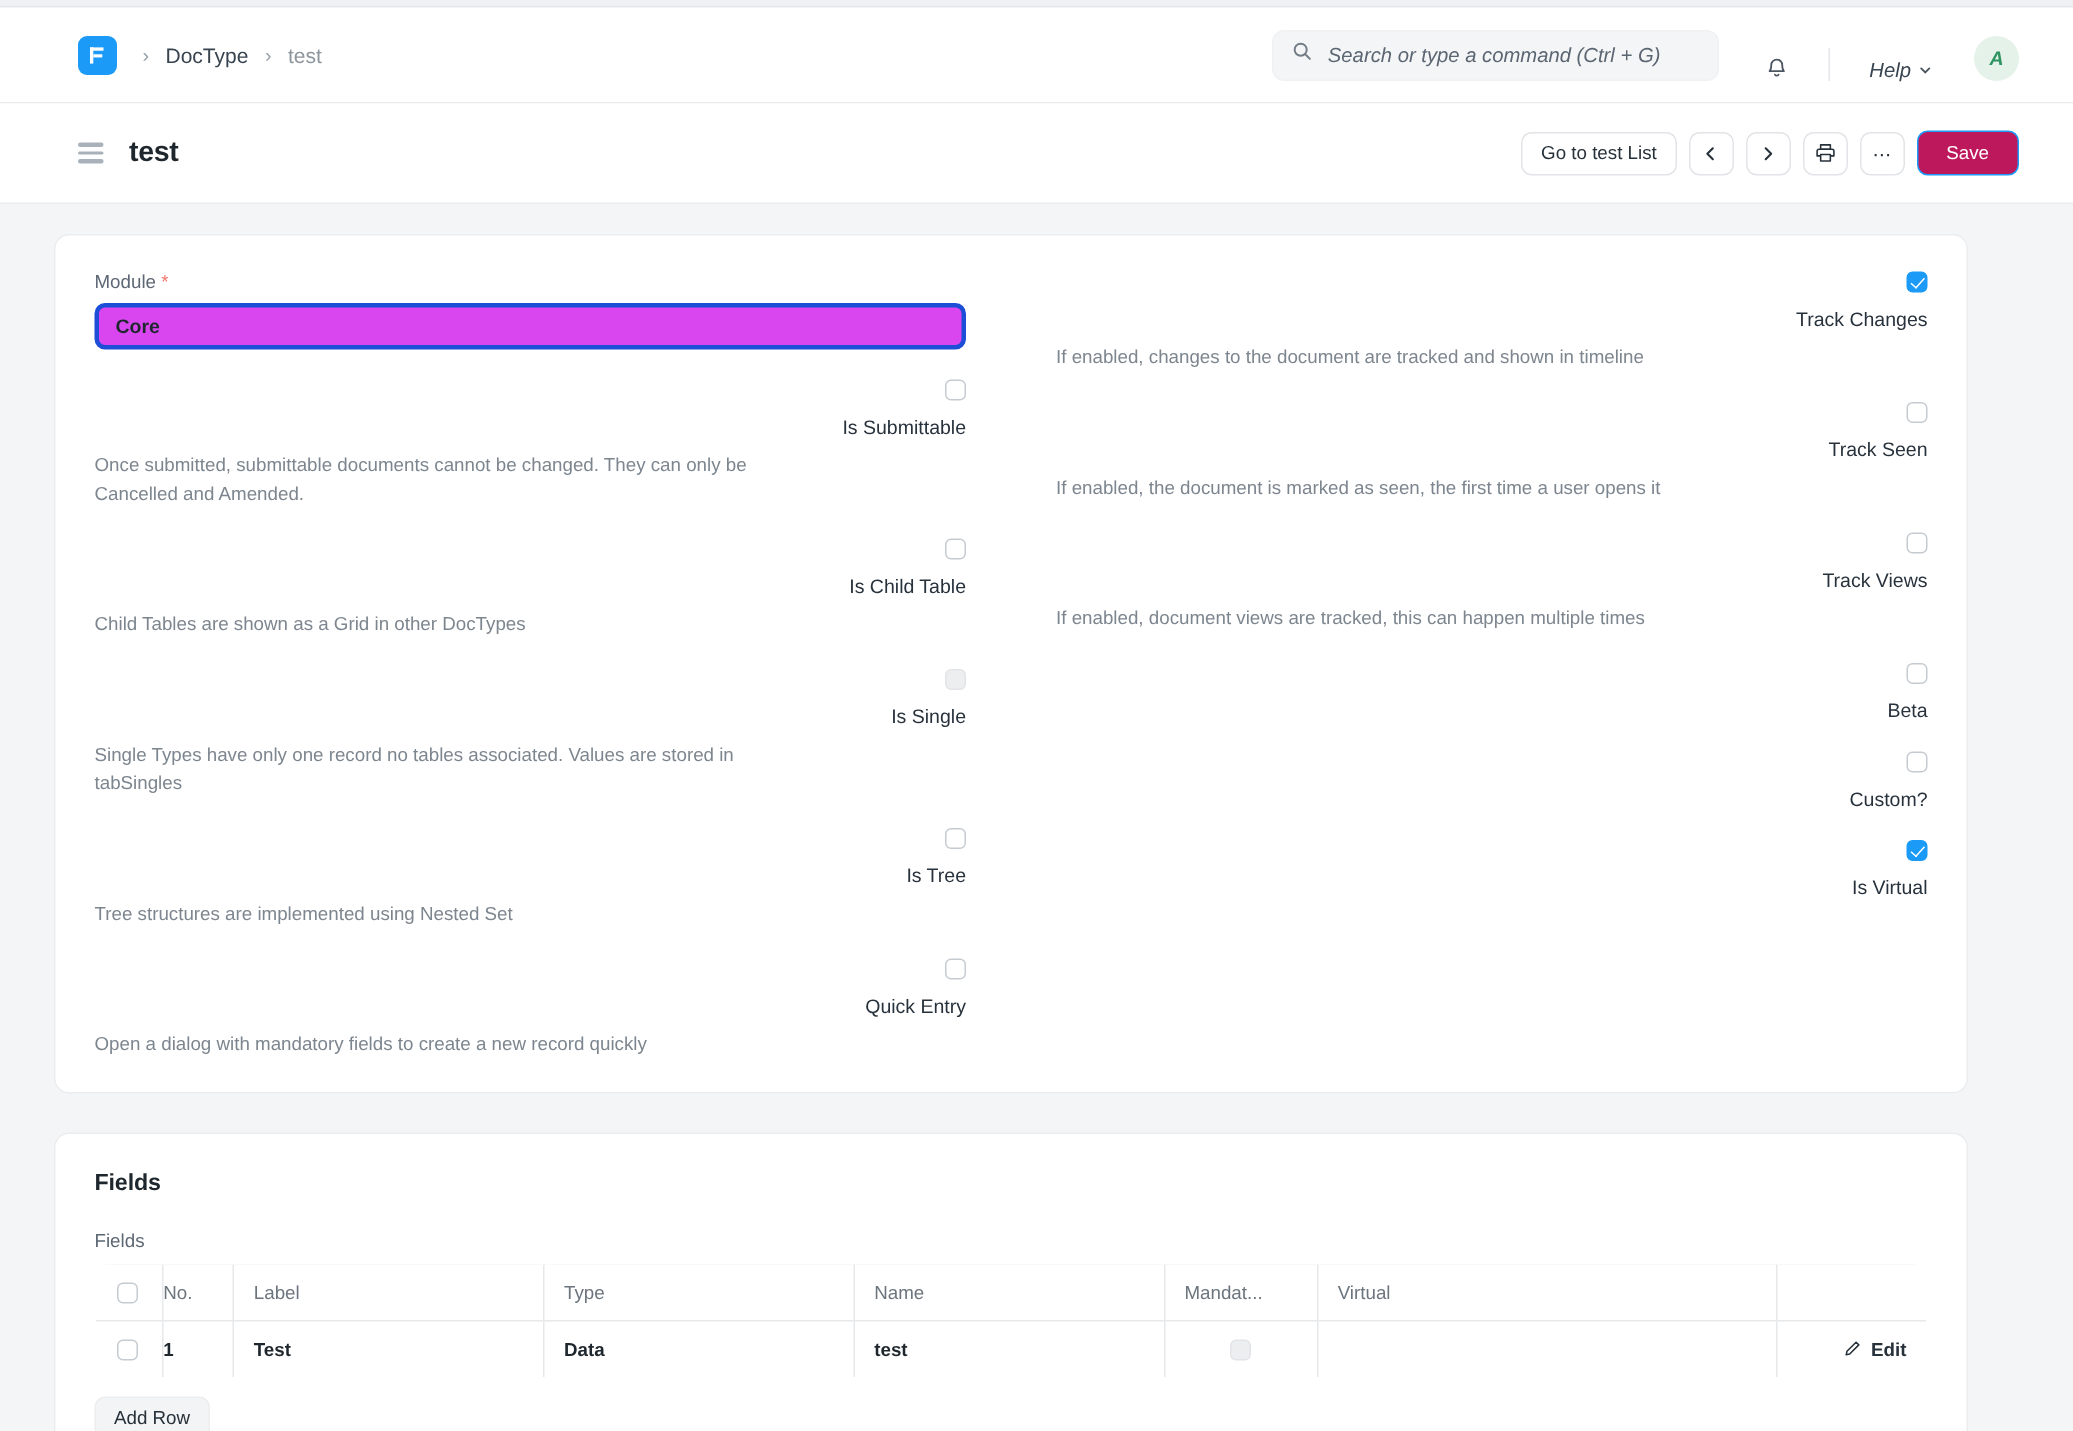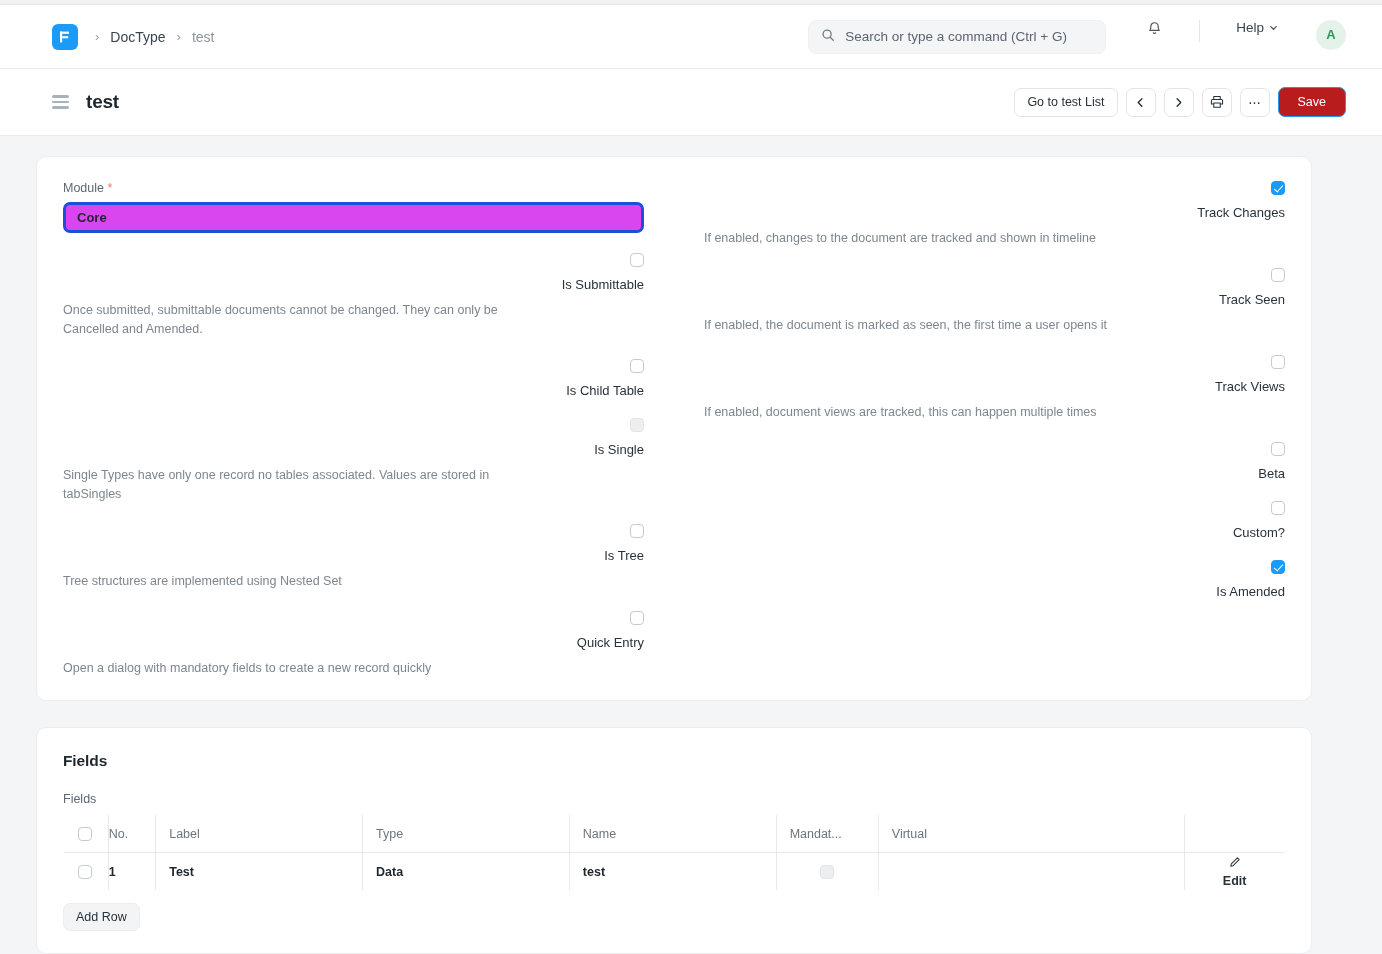--- a/index.html
+++ b/index.html
@@ -27,21 +27,21 @@
     display: flex; align-items: center; justify-content: center;
     font-size: 15px; font-weight: 700; line-height: 1;
     flex: 0 0 auto;
   }
   .brand-logo svg { display:block; }
   .crumbs { display: flex; align-items: center; gap: 11px; margin-left: 17px; }
   .crumb-sep { color: #98a1a9; font-size: 13px; line-height: 1; }
   .crumb-link { font-size: 14px; color: #384450; font-weight: 500; cursor: pointer; }
   .crumb-current { font-size: 14px; color: #8d959d; font-weight: 500; }
 
-  .nav-right { margin-left: auto; display: flex; align-items: flex-start; gap: 18px; }
+  .nav-right { margin-left: auto; display: flex; align-items: flex-end; gap: 8px; font-style: italic; }
   .searchbox {
     width: 298px; height: 34px; background: #f4f5f6;
     border: 1px solid #f0f1f2; border-radius: 8px;
     display: flex; align-items: center; padding: 0 12px; gap: 10px;
     cursor: text;
   }
   .searchbox .ph { font-size: 13.5px; color: #5b6672; }
   .bell { margin-left: 22px; cursor: pointer; display: flex; }
   .nav-div { width: 1px; height: 22px; background: #e4e6e9; margin: 0 18px; }
   .help { display: flex; align-items: center; gap: 5px; font-size: 13.5px; color: #384450; cursor: pointer; }
@@ -64,21 +64,21 @@
 
   .head-actions { margin-left: auto; display: flex; align-items: center; gap: 8px; }
   .btn {
     height: 29px; border: 1px solid #e2e4e7; border-radius: 7px;
     background: #fff; font-size: 12.5px; color: #27313a;
     display: flex; align-items: center; justify-content: center;
     padding: 0 12px; cursor: pointer; white-space: nowrap;
   }
   .btn.icon-only { width: 30px; padding: 0; }
   .btn-primary {
-    background: #b91c1c; border-color: #1b9af7; color: #fff;
+    background: #be185d; border-color: #1b9af7; color: #fff;
     font-weight: 500; height: 30px; padding: 0 19px; border-radius: 7px;
   }
 
   
   .page { display: flex; height: calc(954px - 5px - 64px - 67px); overflow: hidden; }
   .sidebar { width: 232px; flex: 0 0 232px; padding: 28px 0 0 52px; }
   .side-block { margin-bottom: 18px; }
   .side-line { font-size: 12.5px; color: #6b7682; line-height: 19px; }
   .side-line b { color: #2d3842; font-weight: 600; }
 
@@ -128,21 +128,21 @@
   table.grid th:last-child, table.grid td:last-child { border-right: none; }
   table.grid tr:last-child td { border-bottom: none; }
   table.grid th { font-size: 12.5px; font-weight: 400; color: #6c757e; }
   table.grid td { font-size: 12.5px; font-weight: 600; color: #1f272e; }
   td.c-no, th.c-no { color: #3c4752; font-weight: 400; }
   .c-check { width: 36px; padding-left: 14px !important; padding-right: 0 !important; }
   .c-no { width: 38px; padding-left: 0 !important; }
   .c-label { width: 166px; } .c-type { width: 166px; } .c-name { width: 166px; }
   .c-mand { width: 82px; } .c-opts { width: 246px; } .c-edit { width: 80px; }
   .cellcb { display: inline-block; vertical-align: middle; }
-  .edit-cell { display: flex; align-items: center; justify-content: flex-end; gap: 6px; font-size: 12.5px; font-weight: 600; color: #27313a; cursor: pointer; flex-direction: column; }
+  .edit-cell { display: flex; justify-content: flex-end; gap: 6px; font-size: 12.5px; font-weight: 600; color: #27313a; cursor: pointer; }
   .addrow {
     margin-top: 12px; display: inline-flex; align-items: center;
     height: 28px; padding: 0 12px; background: #f3f4f5;
     border: 1px solid #ecedef; border-radius: 7px;
     font-size: 12.5px; color: #27313a; cursor: pointer;
   }
   .naming-fields { display: flex; gap: 30px; }
   .naming-fields > div { width: 50%; }
 </style>
 </head>
@@ -246,20 +246,21 @@
           <div class="cbrow">
             <span class="cb"></span>
             <span class="cblabel">Is Submittable</span>
           </div>
           <div class="hint">Once submitted, submittable documents cannot be changed. They can only be Cancelled and Amended.</div>
 
           <div class="cbrow">
             <span class="cb"></span>
             <span class="cblabel">Is Child Table</span>
           </div>
+          <div class="hint">Child Tables are shown as a Grid in other DocTypes</div>
 
           <div class="cbrow">
             <span class="cb disabled"></span>
             <span class="cblabel">Is Single</span>
           </div>
           <div class="hint">Single Types have only one record no tables associated. Values are stored in tabSingles</div>
 
           <div class="cbrow">
             <span class="cb"></span>
             <span class="cblabel">Is Tree</span>
@@ -298,21 +299,21 @@
             <span class="cblabel">Beta</span>
           </div>
 
           <div class="cbrow">
             <span class="cb"></span>
             <span class="cblabel">Custom?</span>
           </div>
 
           <div class="cbrow">
             <span class="cb checked"></span>
-            <span class="cblabel">Is Amended</span>
+            <span class="cblabel">Is Virtual</span>
           </div>
         </div>
 
       </div>
     </div>
 
     <div class="card">
       <div class="sect-title">Fields</div>
       <div class="grid-label">Fields</div>
 

